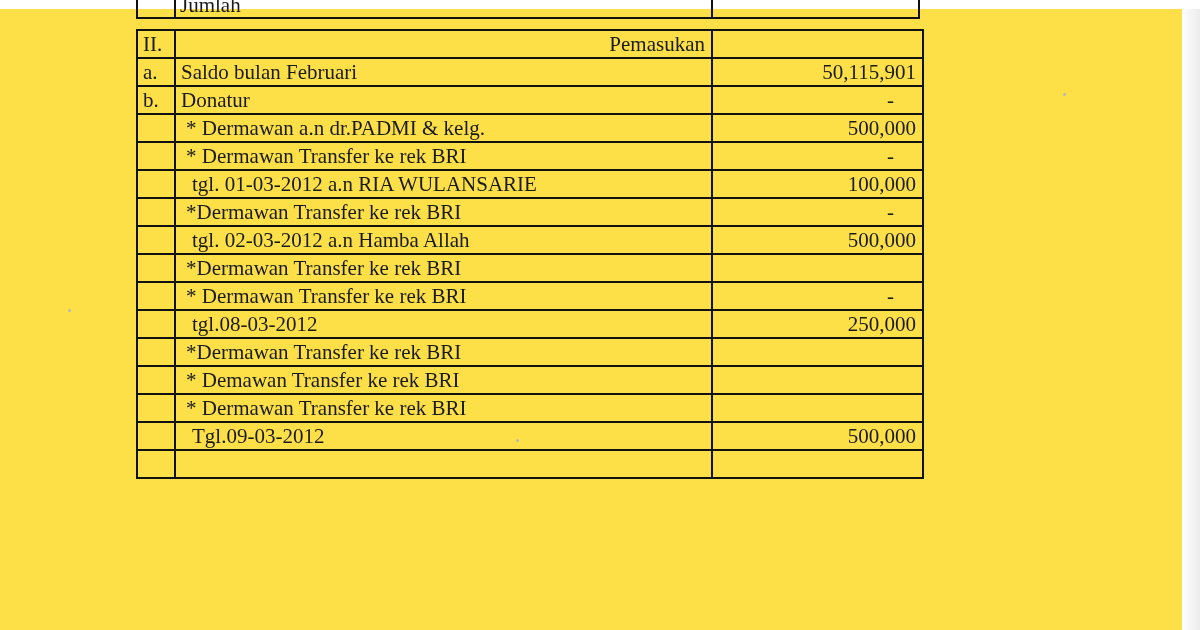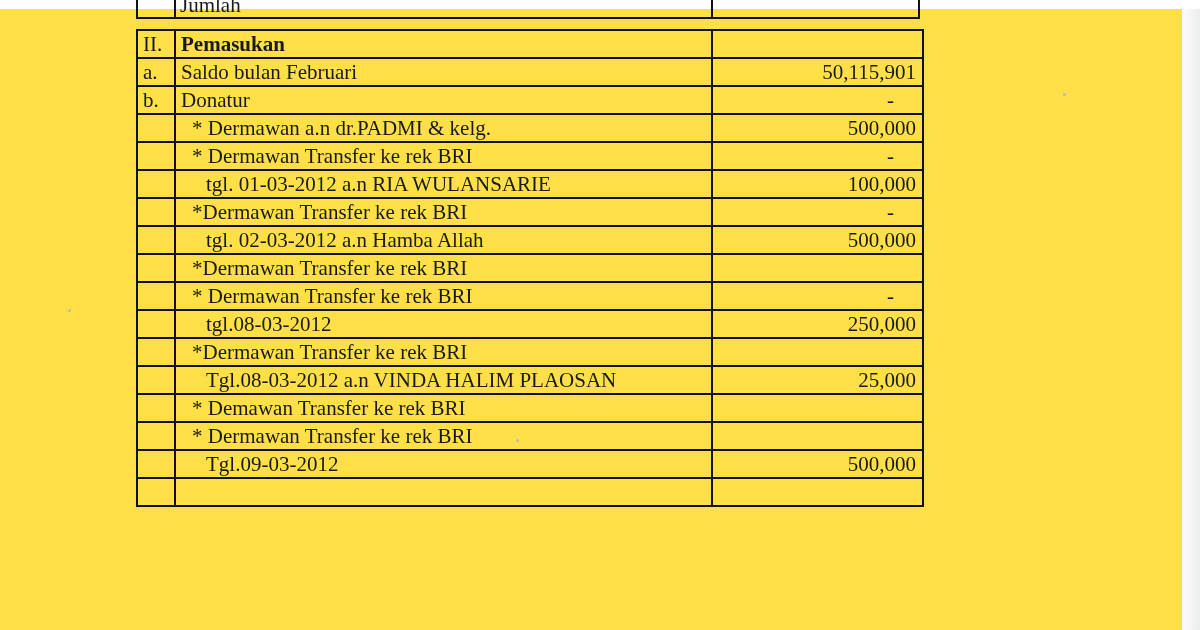--- a/index.html
+++ b/index.html
@@ -69,25 +69,25 @@
       line-height: 26px;
       white-space: nowrap;
       overflow: hidden;
       vertical-align: bottom;
     }
     table.ledger col.c-no { width: 38px; }
     table.ledger col.c-desc { width: 537px; }
     table.ledger col.c-amt { width: 211px; }
 
     td.no { padding-left: 4px; }
-    td.desc.indent { padding-left: 30px; }
-    td.desc.star { padding-left: 16px; }
+    td.desc.indent { padding-left: 16px; }
+    td.desc.star { padding-left: 10px; }
     td.amt { text-align: right; padding-right: 8px; }
     td.amt.dash { padding-right: 28px; }
-    td.head-desc { text-align: left; font-weight: bold; }
+    td.head-desc { text-align: right; }
 
     .dot {
       position: absolute;
       width: 3px; height: 3px;
       border-radius: 50%;
       background: #b8b8b8;
     }
   </style>
 </head>
 <body>
@@ -163,25 +163,20 @@
           <td class="desc indent">tgl.08-03-2012</td>
           <td class="amt">250,000</td>
         </tr>
         <tr>
           <td class="no"></td>
           <td class="desc star">*Dermawan Transfer ke rek BRI</td>
           <td class="amt"></td>
         </tr>
         <tr>
           <td class="no"></td>
-          <td class="desc indent">Tgl.08-03-2012 a.n VINDA HALIM PLAOSAN</td>
-          <td class="amt">25,000</td>
-        </tr>
-        <tr>
-          <td class="no"></td>
           <td class="desc star">* Demawan Transfer ke rek BRI</td>
           <td class="amt"></td>
         </tr>
         <tr>
           <td class="no"></td>
           <td class="desc star">* Dermawan Transfer ke rek BRI</td>
           <td class="amt"></td>
         </tr>
         <tr>
           <td class="no"></td>

